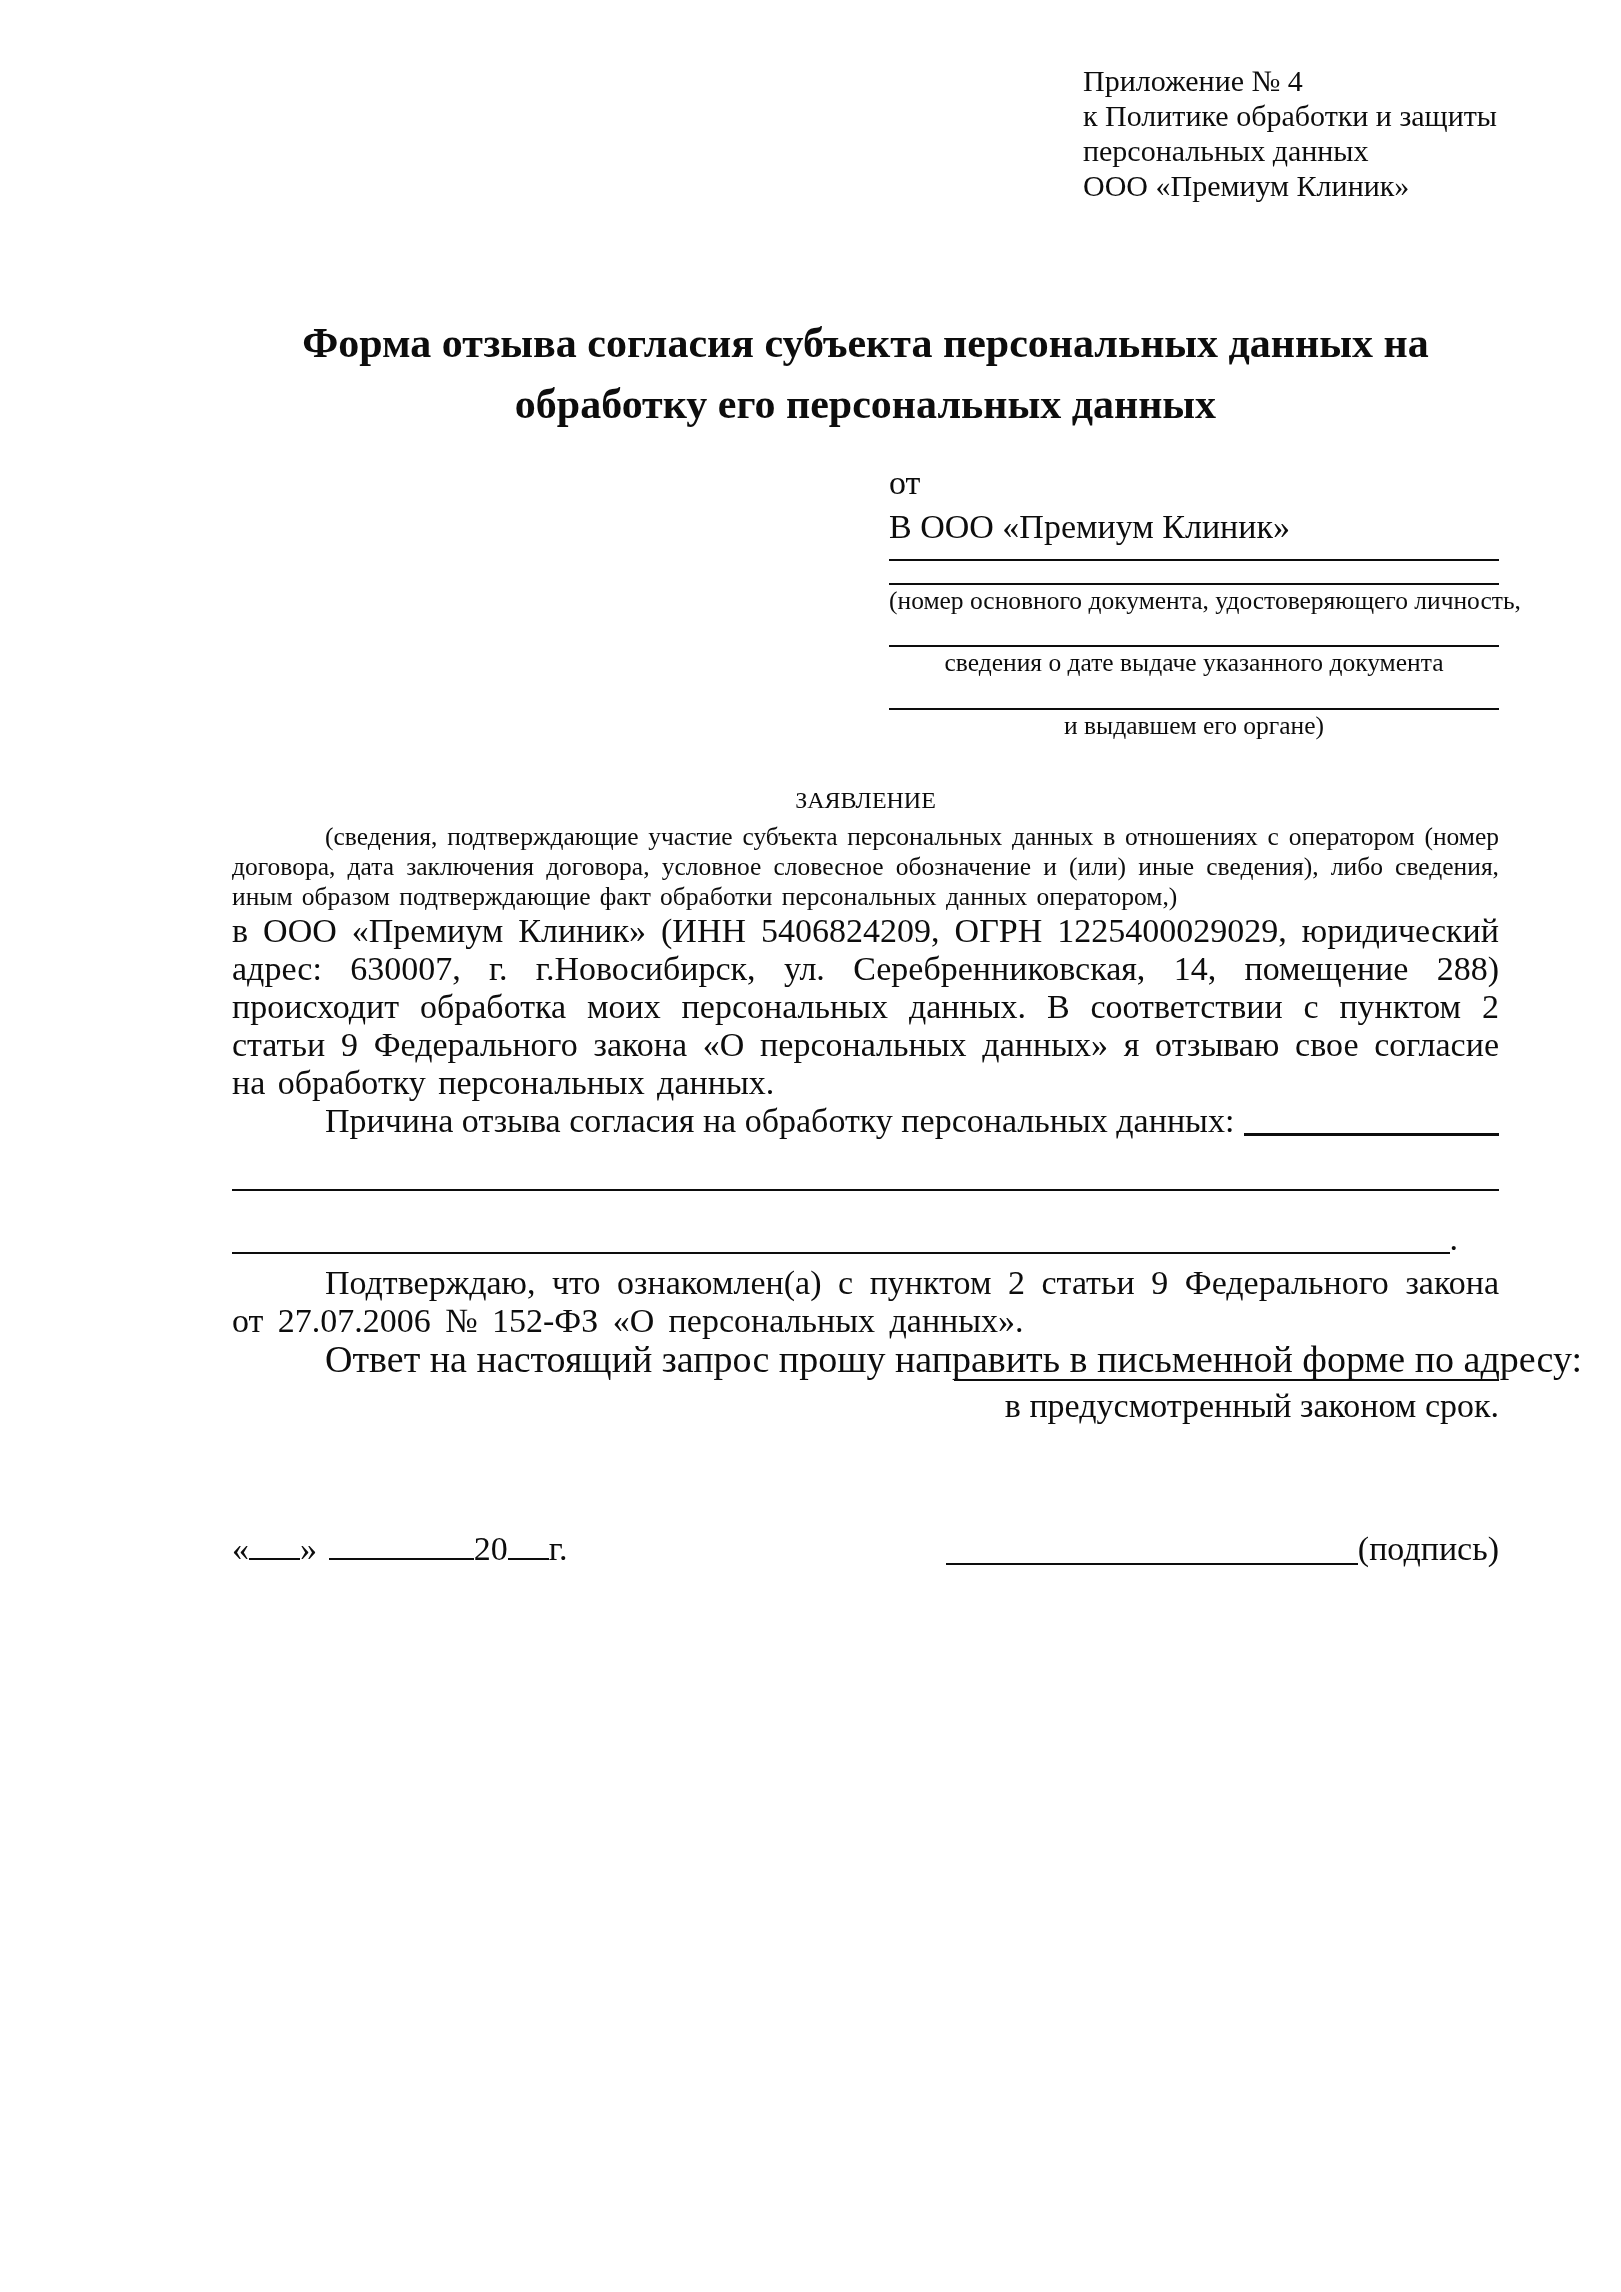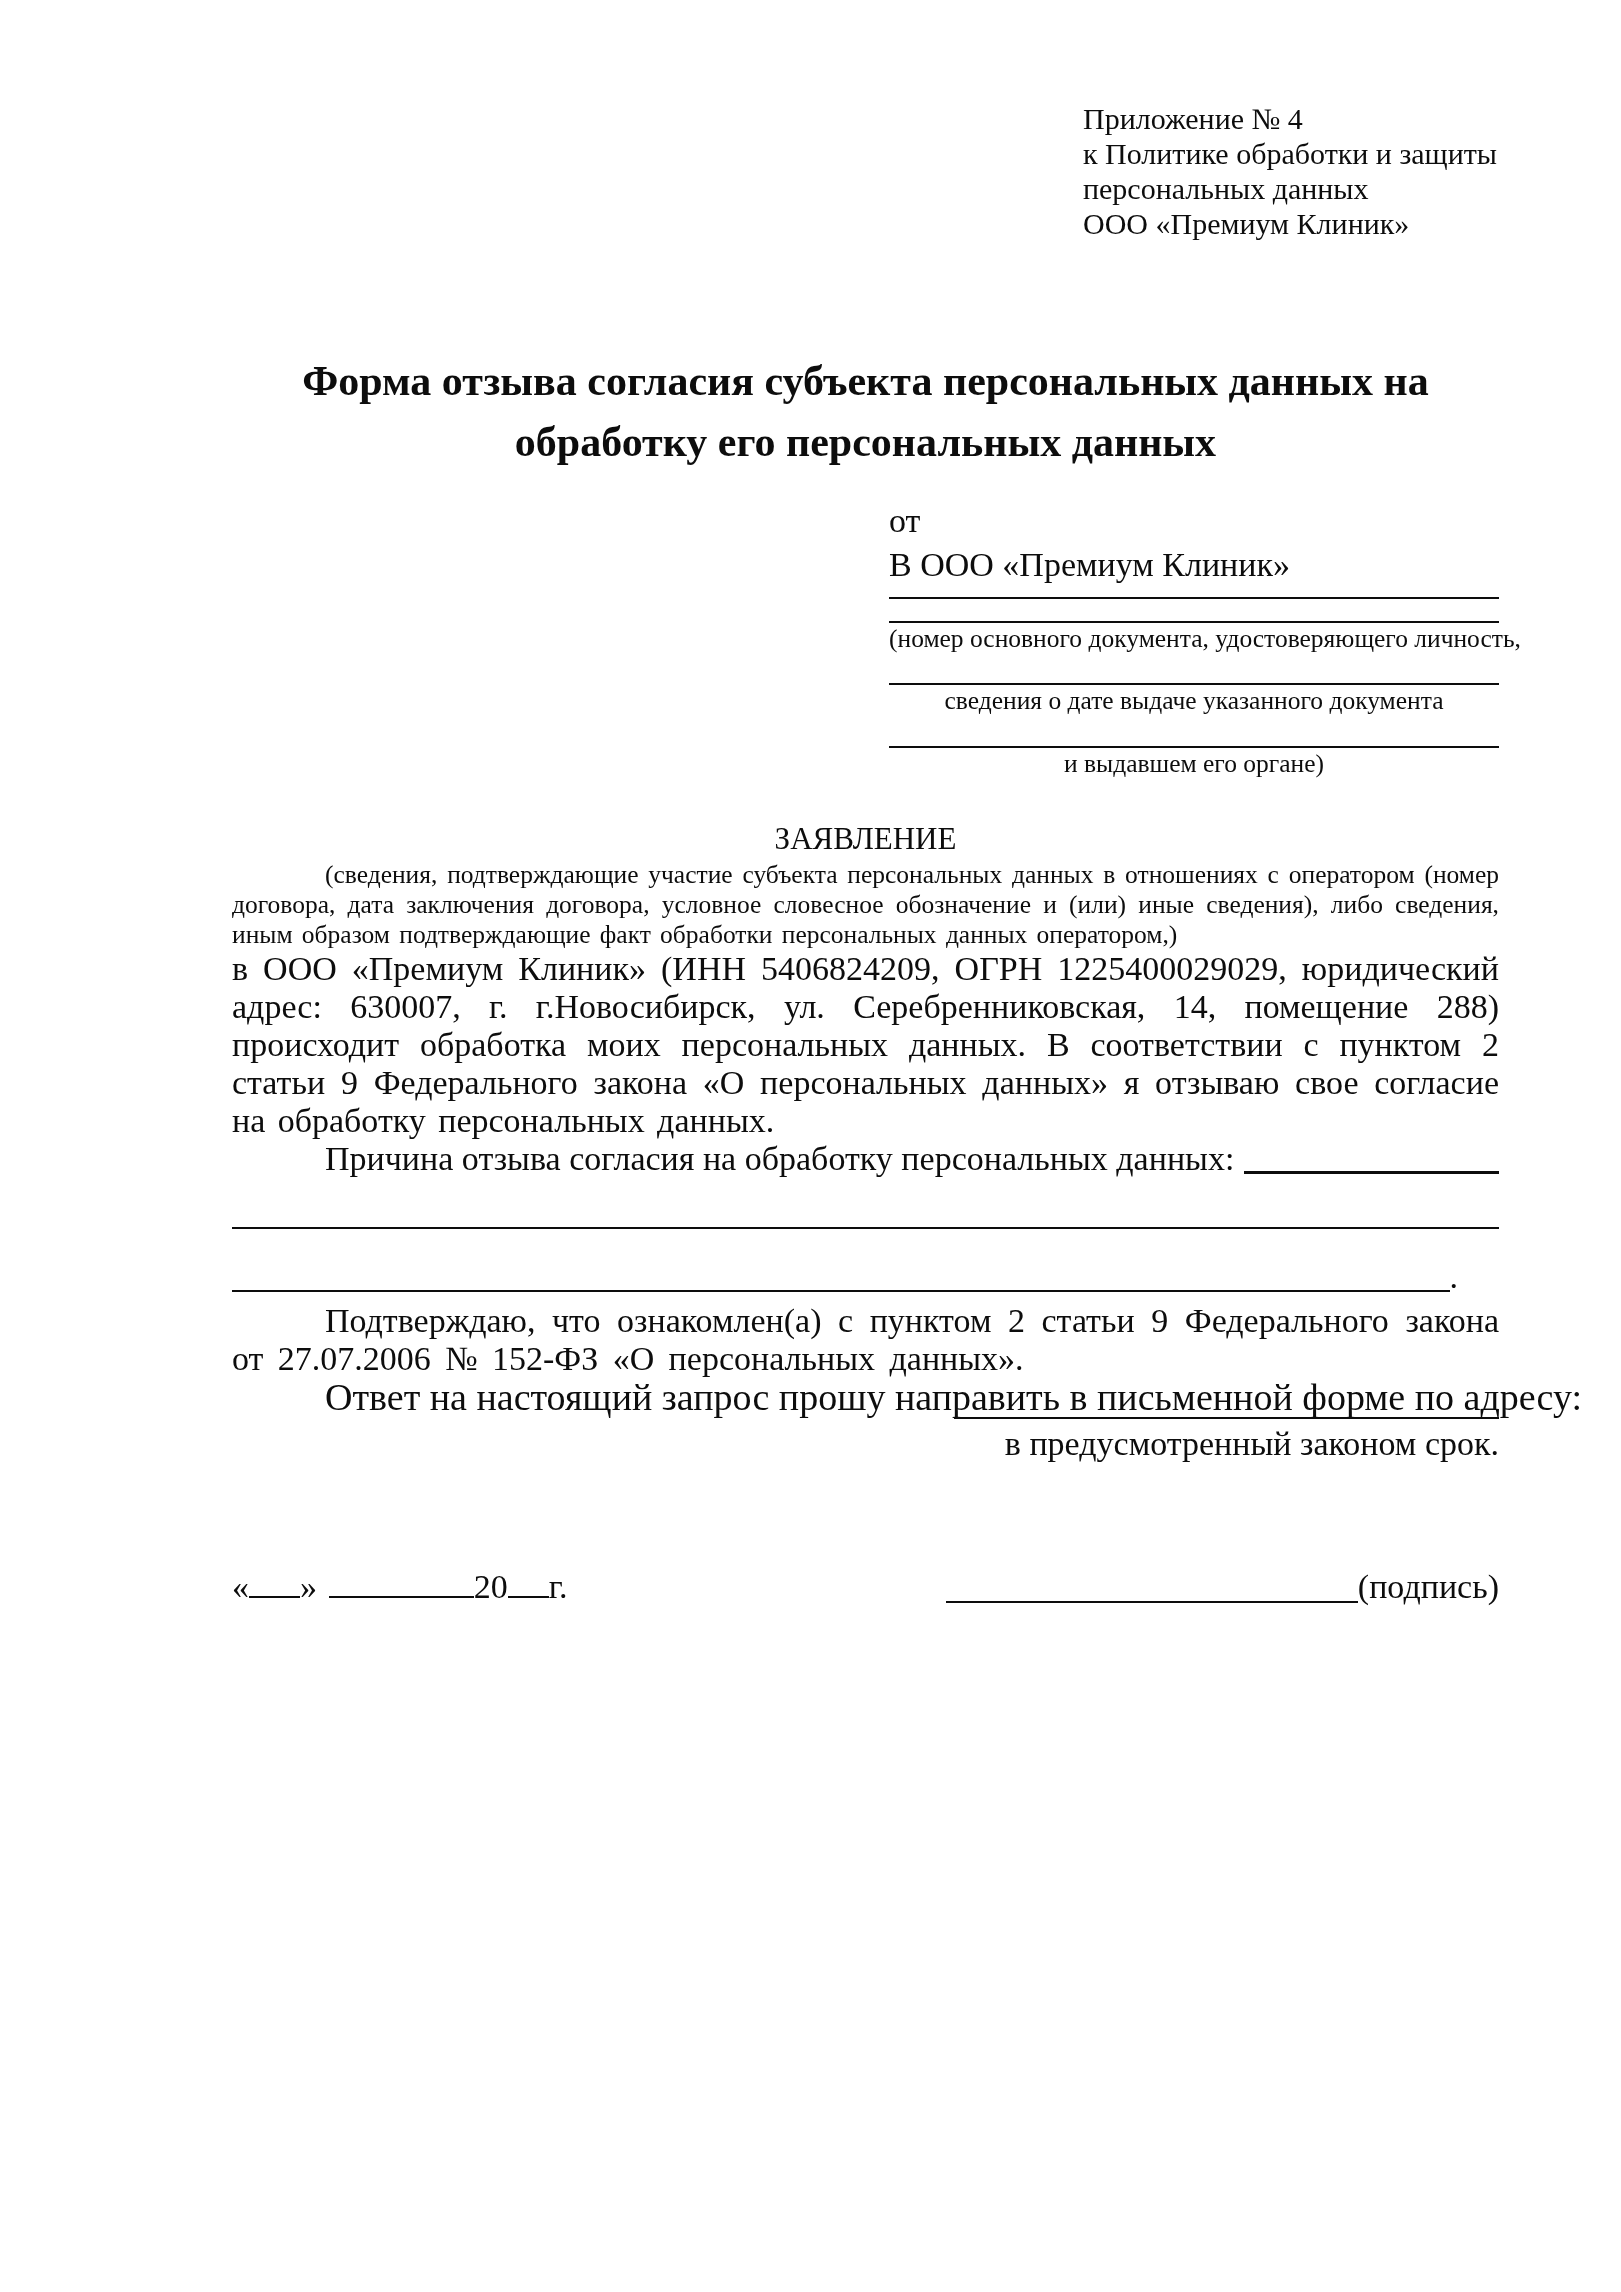--- a/index.html
+++ b/index.html
@@ -8,21 +8,21 @@
     background: #ffffff;
   }
   .page {
     position: relative;
     width: 1621px;
     height: 2108px;
     box-sizing: border-box;
     background: #ffffff;
     color: #0d0d0d;
     font-family: "Liberation Serif", "DejaVu Serif", serif;
-    padding: 101px 122px 0 232px;
+    padding: 63px 122px 0 232px;
     overflow: hidden;
   }
 
   
   .header-note {
     margin-left: 851px;
     font-size: 30px;
     line-height: 35px;
     white-space: nowrap;
   }
@@ -56,21 +56,21 @@
   .field-caption {
     font-size: 25.5px;
     line-height: 32px;
     text-align: center;
     white-space: nowrap;
   }
 
   
   .statement-heading {
     margin-top: 37px;
-    font-size: 31px;
+    font-size: 24px;
     line-height: 43px;
     text-align: center;
   }
   .intro-row {
     display: flex;
     align-items: flex-end;
     margin-top: 7.8px;
     font-size: 34px;
     line-height: 39px;
   }

